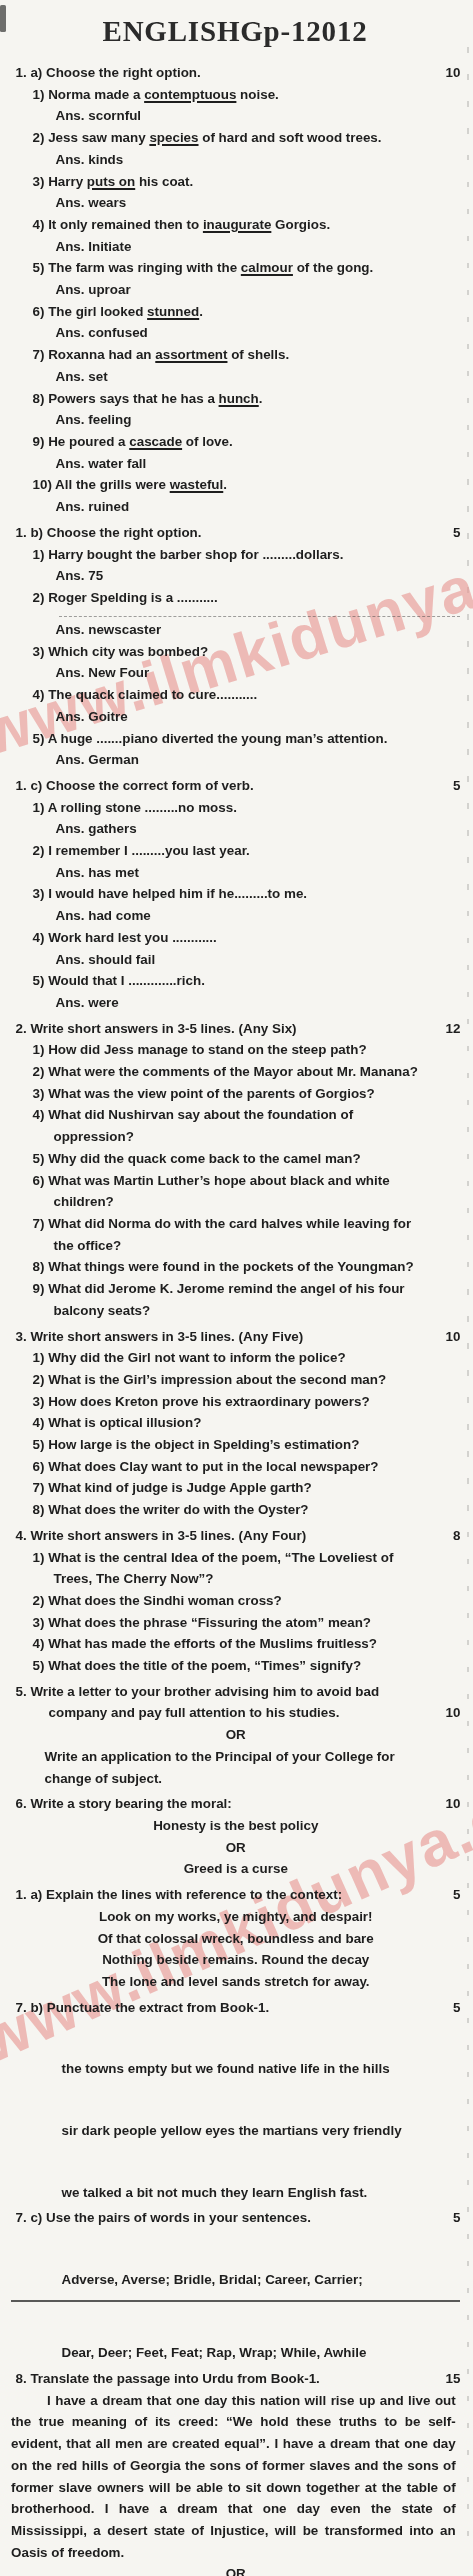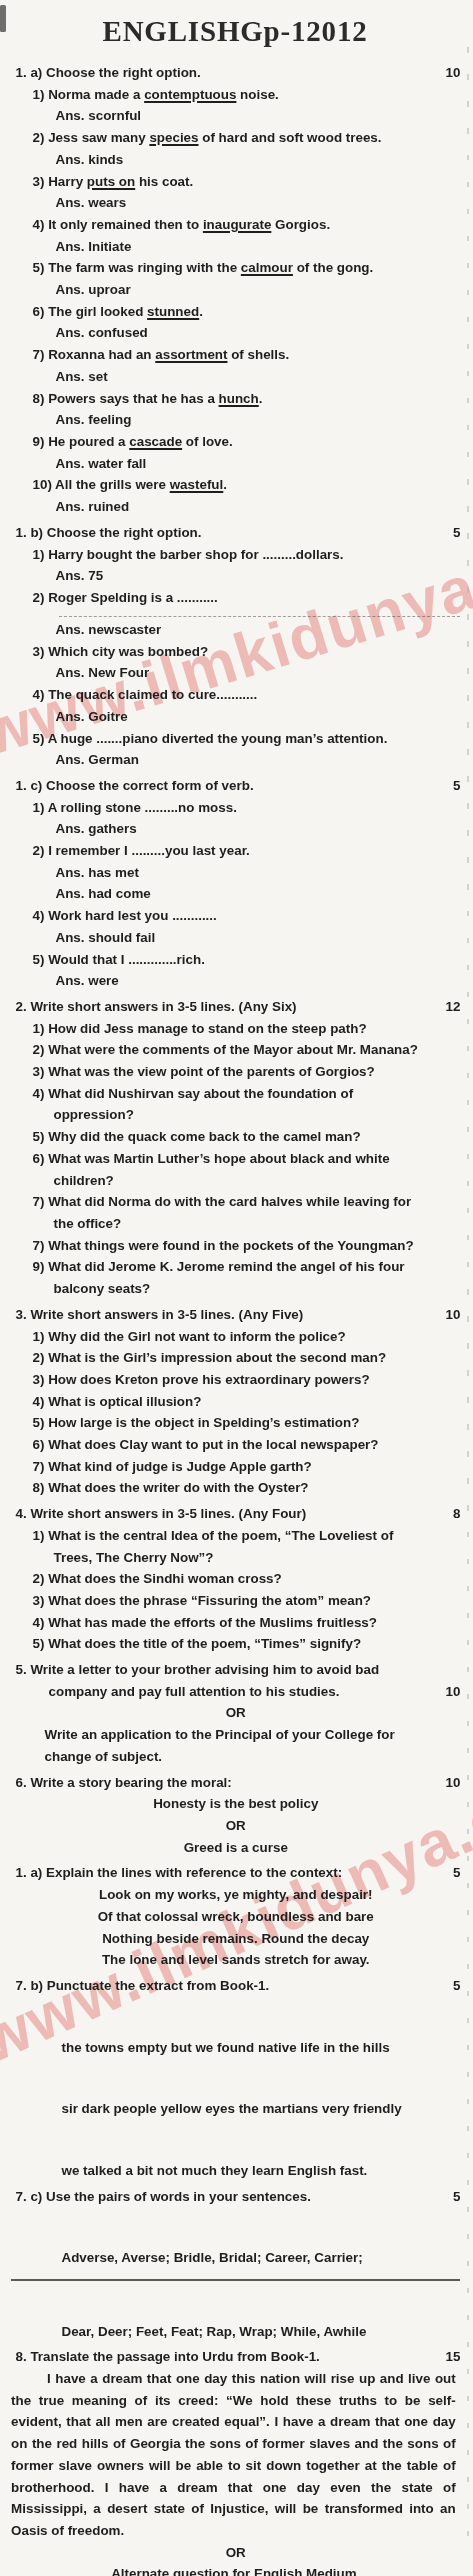--- a/index.html
+++ b/index.html
@@ -89,37 +89,38 @@
         <div class="line item">5) A huge .......piano diverted the young man’s attention.</div>
         <div class="line ans">Ans. German</div>
         <div class="line main">
           <span class="mt">1. c) Choose the correct form of verb.</span>
           <span class="mk">5</span>
         </div>
         <div class="line item">1) A rolling stone .........no moss.</div>
         <div class="line ans">Ans. gathers</div>
         <div class="line item">2) I remember I .........you last year.</div>
         <div class="line ans">Ans. has met</div>
+        <div class="line item">3) I would have helped him if he.........to me.</div>
         <div class="line ans">Ans. had come</div>
         <div class="line item">4) Work hard lest you ............</div>
         <div class="line ans">Ans. should fail</div>
         <div class="line item">5) Would that I .............rich.</div>
         <div class="line ans">Ans. were</div>
         <div class="line main">
           <span class="mt">2. Write short answers in 3-5 lines. (Any Six)</span>
           <span class="mk">12</span>
         </div>
         <div class="line item">1) How did Jess manage to stand on the steep path?</div>
         <div class="line item">2) What were the comments of the Mayor about Mr. Manana?</div>
         <div class="line item">3) What was the view point of the parents of Gorgios?</div>
         <div class="line item">4) What did Nushirvan say about the foundation of oppression?</div>
         <div class="line item">5) Why did the quack come back to the camel man?</div>
         <div class="line item">6) What was Martin Luther’s hope about black and white children?</div>
         <div class="line item">7) What did Norma do with the card halves while leaving for the office?</div>
-        <div class="line item">7) What things were found in the pockets of the Youngman?</div>
+        <div class="line item">8) What things were found in the pockets of the Youngman?</div>
         <div class="line item">9) What did Jerome K. Jerome remind the angel of his four balcony seats?</div>
         <div class="line main">
           <span class="mt">3. Write short answers in 3-5 lines. (Any Five)</span>
           <span class="mk">10</span>
         </div>
         <div class="line item">1) Why did the Girl not want to inform the police?</div>
         <div class="line item">2) What is the Girl’s impression about the second man?</div>
         <div class="line item">3) How does Kreton prove his extraordinary powers?</div>
         <div class="line item">4) What is optical illusion?</div>
         <div class="line item">5) How large is the object in Spelding’s estimation?</div>

